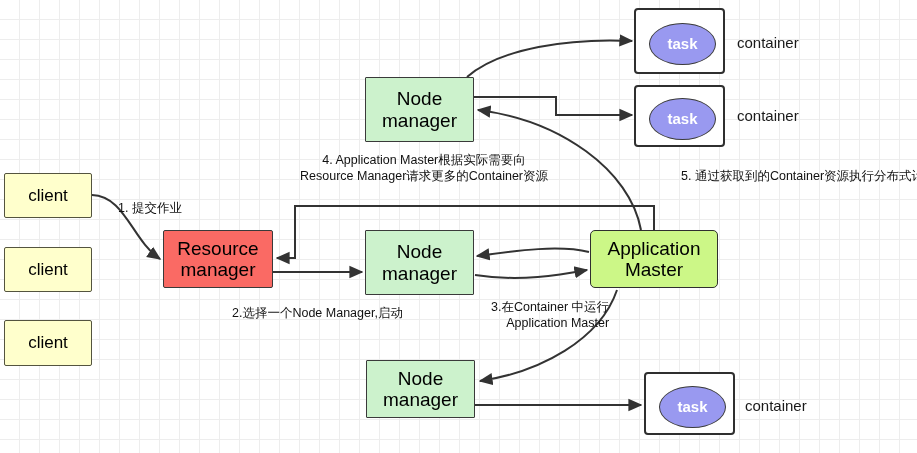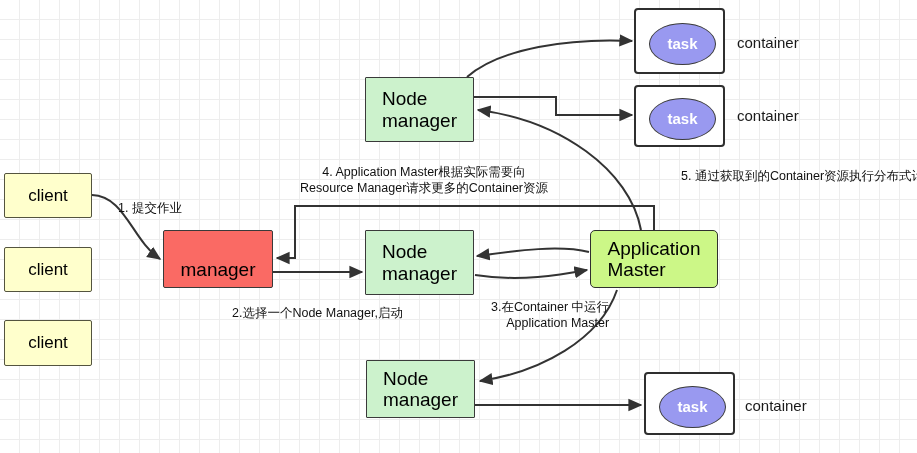--- a/index.html
+++ b/index.html
@@ -22,20 +22,21 @@
     background-position:-1px -1px, -1px -1px, -1px -1px, -1px -1px;
   }
   svg.edges{
     position:absolute;left:0;top:0;width:917px;height:453px;
     pointer-events:none;
   }
   .node{
     position:absolute;
     box-sizing:border-box;
     display:flex;align-items:center;justify-content:center;
+    text-align:center;
     line-height:1.12;
     color:#000000;
   }
   .client{
     background:#ffffcc;
     border:1.6px solid #54543f;
     border-radius:2px;
     font-size:17px;
     box-shadow:0 0 0 0 transparent;
   }
@@ -128,21 +129,21 @@
   </div>
   <div class="node client" style="left:4px;top:247px;width:88px;height:45px;">
     <span>client</span>
   </div>
   <div class="node client" style="left:4px;top:320px;width:88px;height:46px;">
     <span>client</span>
   </div>
 
   <div class="node resource-manager" style="left:163px;top:230px;width:110px;height:58px;">
     <span>
-      <br>
+      <span>Resource</span><br>
       <span>manager</span>
     </span>
   </div>
 
   <div class="node node-manager" style="left:365px;top:77px;width:109px;height:65px;">
     <span>
       <span>Node</span><br>
       <span>manager</span>
     </span>
   </div>
@@ -191,20 +192,20 @@
 
   <div class="step-label" style="left:232px;top:305px;text-align:center;">
     <span>2.选择一个Node Manager,启动</span>
   </div>
 
   <div class="step-label" style="left:491px;top:299px;text-align:right;">
     <span>3.在Container 中运行</span>
     <span class="nm-line2">Application Master</span>
   </div>
 
-  <div class="step-label" style="left:300px;top:164px;text-align:center;">
+  <div class="step-label" style="left:300px;top:152px;text-align:center;">
     <span>4. Application Master根据实际需要向</span>
     <span class="nm-line2">Resource Manager请求更多的Container资源</span>
   </div>
 
   <div class="step-label" style="left:681px;top:168px;text-align:left;">5. 通过获取到的Container资源执行分布式计算</div>
 
 </div>
 
 </body></html>

